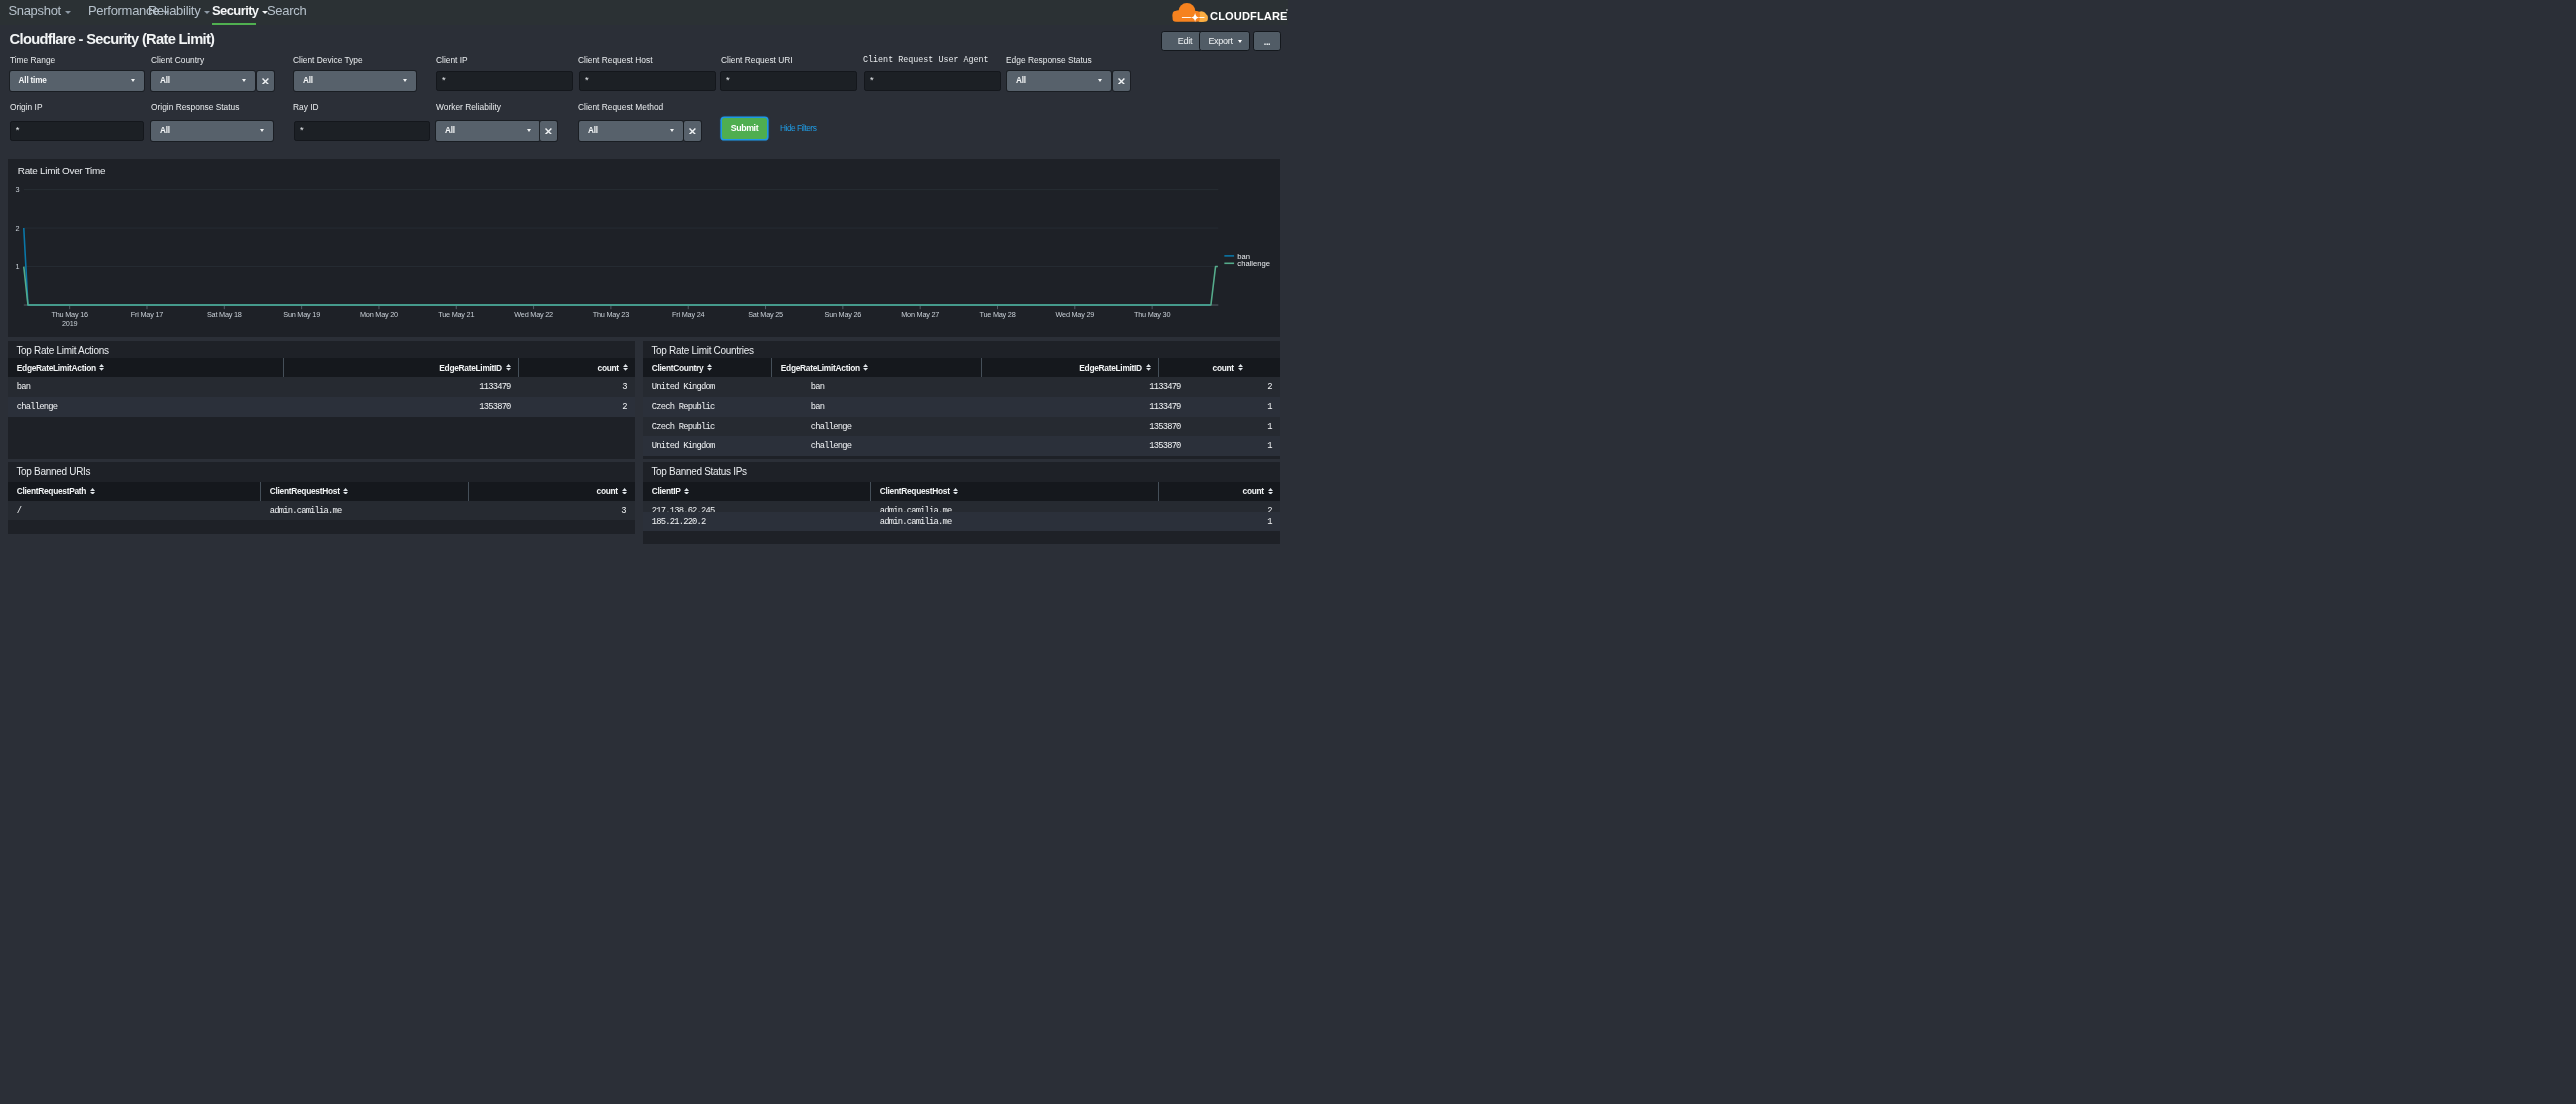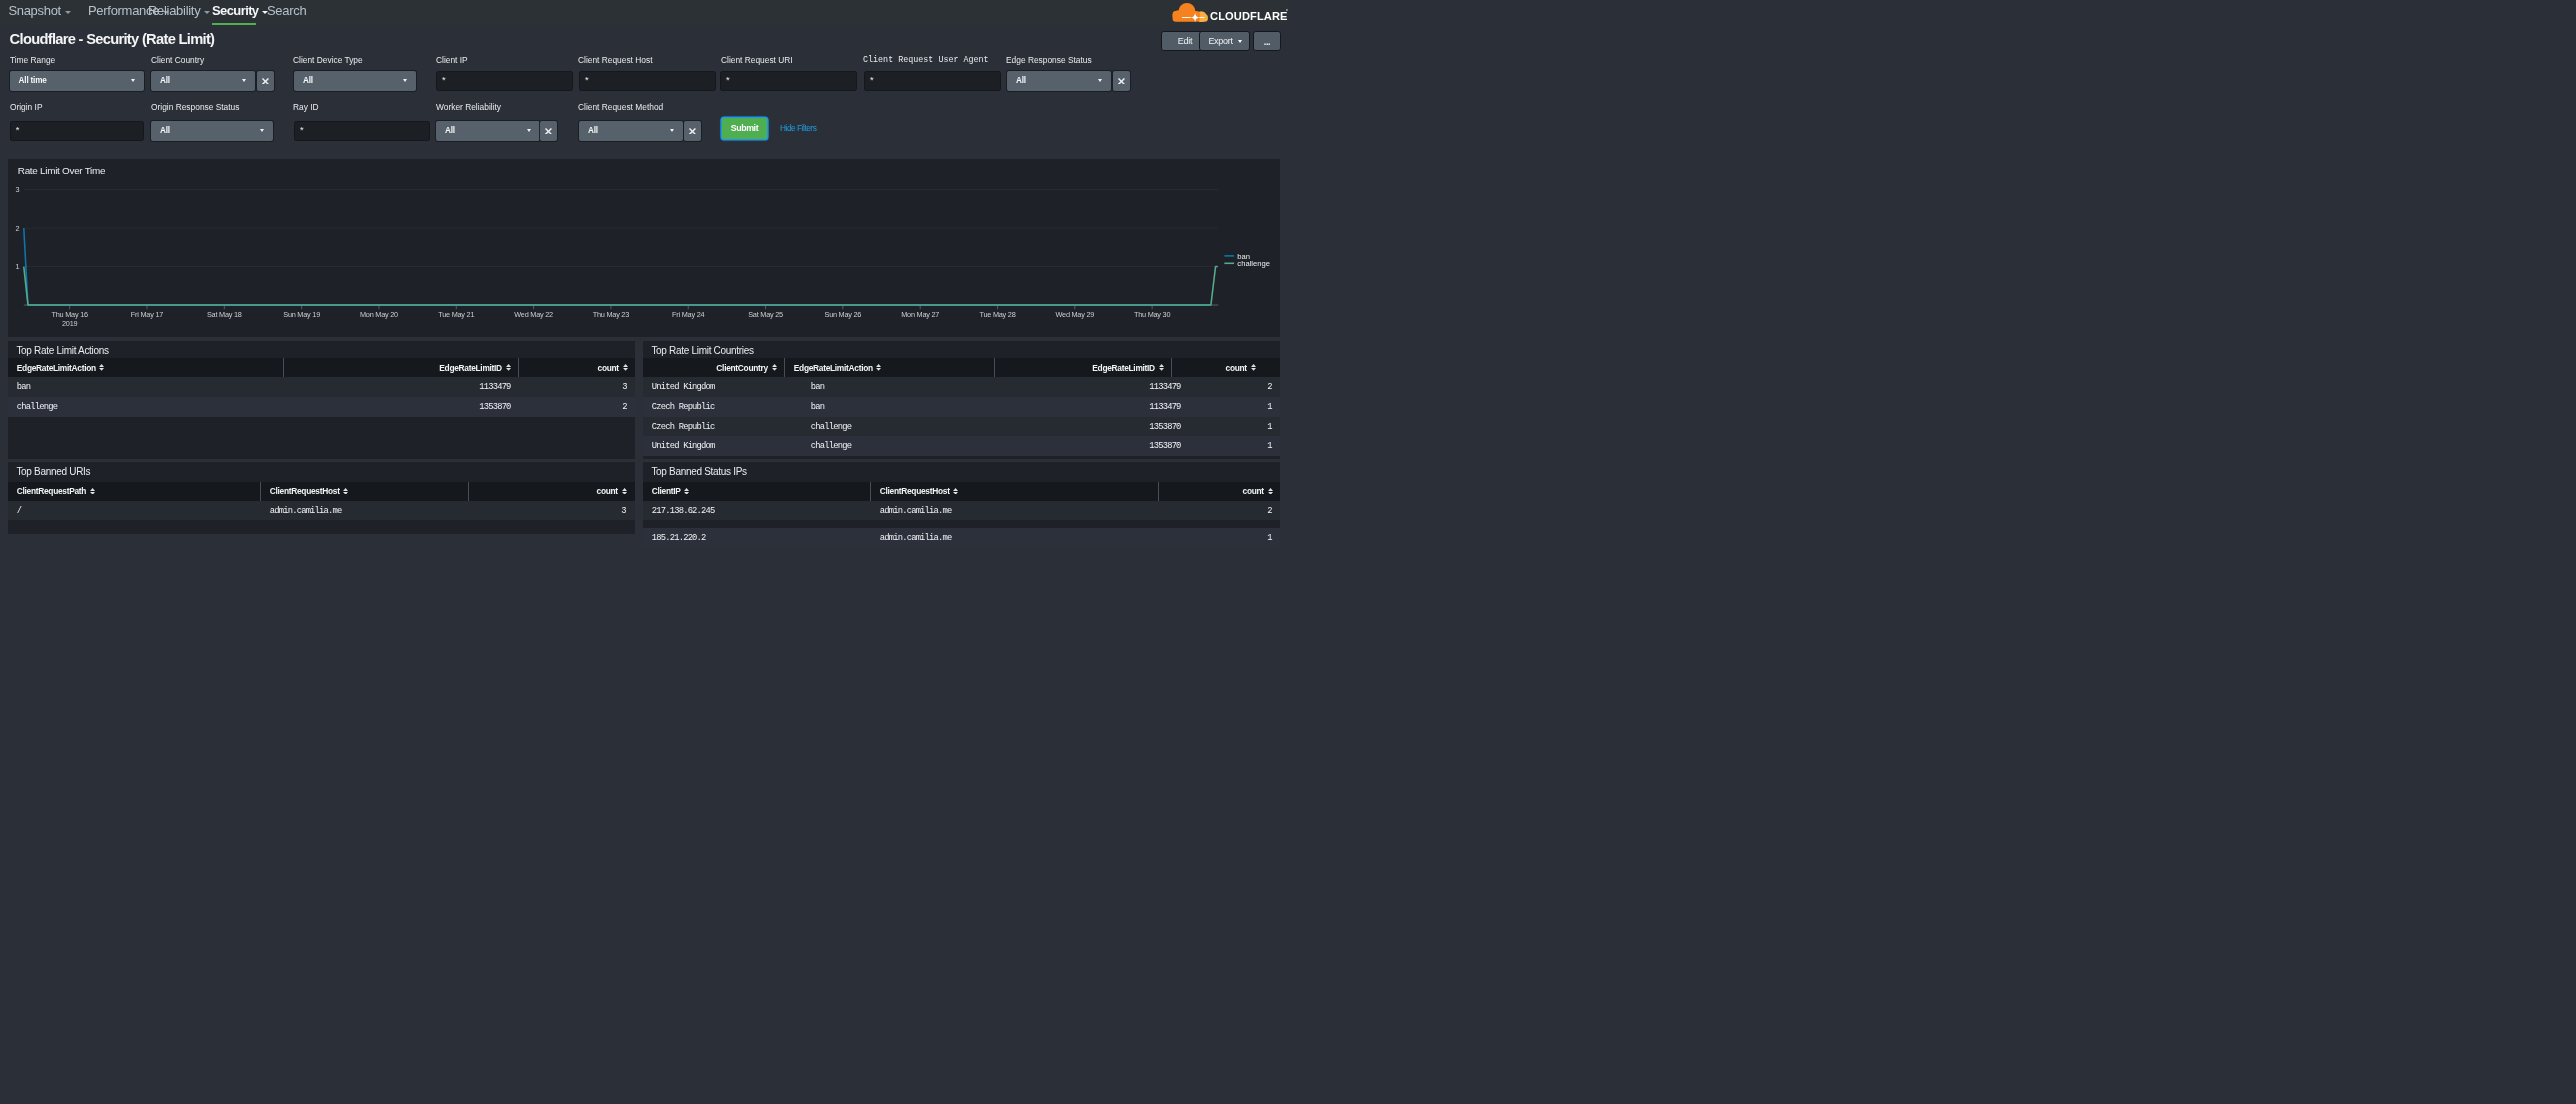--- a/index.html
+++ b/index.html
@@ -215,21 +215,21 @@
   <div class="trow td row-b" style="top:56px; height:20px;">
     <div class="cell" style="width:276px;">challenge</div>
     <div class="cell r" style="width:235px;">1353870</div>
     <div class="cell r" style="width:116px;">2</div>
   </div>
 </div>
 
 <div class="panel" style="left:643px; top:341px; width:637px; height:118px;">
   <div class="ptitle" style="top:4.3px;">Top Rate Limit Countries</div>
   <div class="trow th" style="top:17px; height:19px;">
-    <div class="cell" style="width:142px;justify-content:flex-end;">ClientCountry<svg class="sort" width="5.1" height="6.9" viewBox="0 0 5.5 7.4">
+    <div class="cell" style="width:129px;">ClientCountry<svg class="sort" width="5.1" height="6.9" viewBox="0 0 5.5 7.4">
           <path d="M2.75 0.1 L5.4 3.15 H0.1 Z" fill="#DDE2E7"></path>
           <path d="M2.75 7.3 L5.4 4.25 H0.1 Z" fill="#DDE2E7"></path>
         </svg></div>
     <div class="cell" style="width:210px;">EdgeRateLimitAction<svg class="sort" width="5.1" height="6.9" viewBox="0 0 5.5 7.4">
           <path d="M2.75 0.1 L5.4 3.15 H0.1 Z" fill="#DDE2E7"></path>
           <path d="M2.75 7.3 L5.4 4.25 H0.1 Z" fill="#DDE2E7"></path>
         </svg></div>
     <div class="cell r" style="width:177px;">EdgeRateLimitID<svg class="sort" width="5.1" height="6.9" viewBox="0 0 5.5 7.4">
           <path d="M2.75 0.1 L5.4 3.15 H0.1 Z" fill="#DDE2E7"></path>
           <path d="M2.75 7.3 L5.4 4.25 H0.1 Z" fill="#DDE2E7"></path>
@@ -302,19 +302,19 @@
     <div class="cell r" style="width:121px;">count<svg class="sort" width="5.1" height="6.9" viewBox="0 0 5.5 7.4">
           <path d="M2.75 0.1 L5.4 3.15 H0.1 Z" fill="#DDE2E7"></path>
           <path d="M2.75 7.3 L5.4 4.25 H0.1 Z" fill="#DDE2E7"></path>
         </svg></div>
   </div>
   <div class="trow td row-a" style="top:39px; height:19px;">
     <div class="cell" style="width:228px;">217.138.62.245</div>
     <div class="cell" style="width:288px;">admin.camilia.me</div>
     <div class="cell r" style="width:121px;">2</div>
   </div>
-  <div class="trow td row-b" style="top:66px; height:19px;justify-content:space-between;">
+  <div class="trow td row-b" style="top:50px; height:19px;justify-content:space-between;">
     <div class="cell" style="width:228px;">185.21.220.2</div>
     <div class="cell" style="width:288px;">admin.camilia.me</div>
     <div class="cell r" style="width:121px;">1</div>
   </div>
 </div>
 
 
 </body></html>

